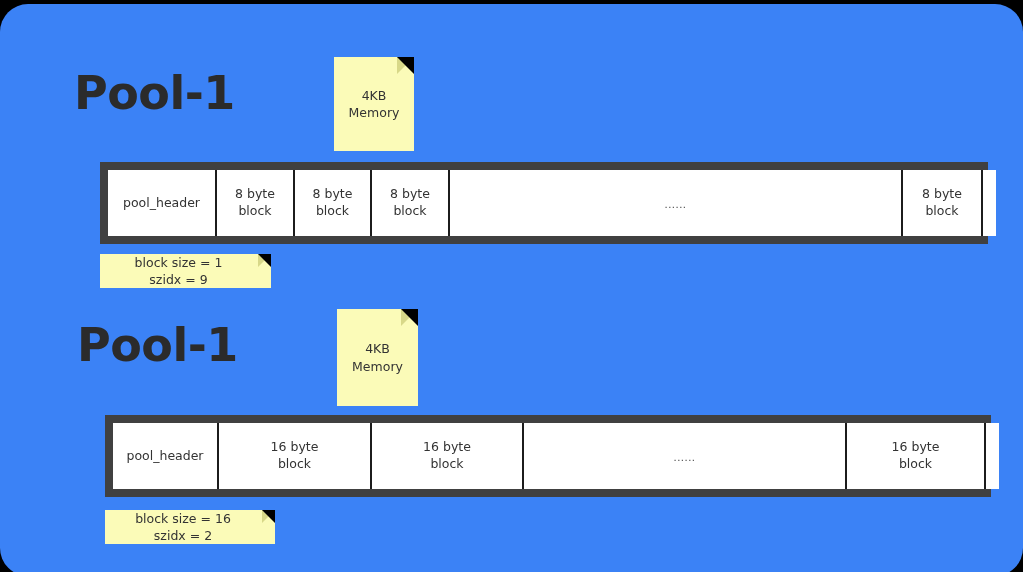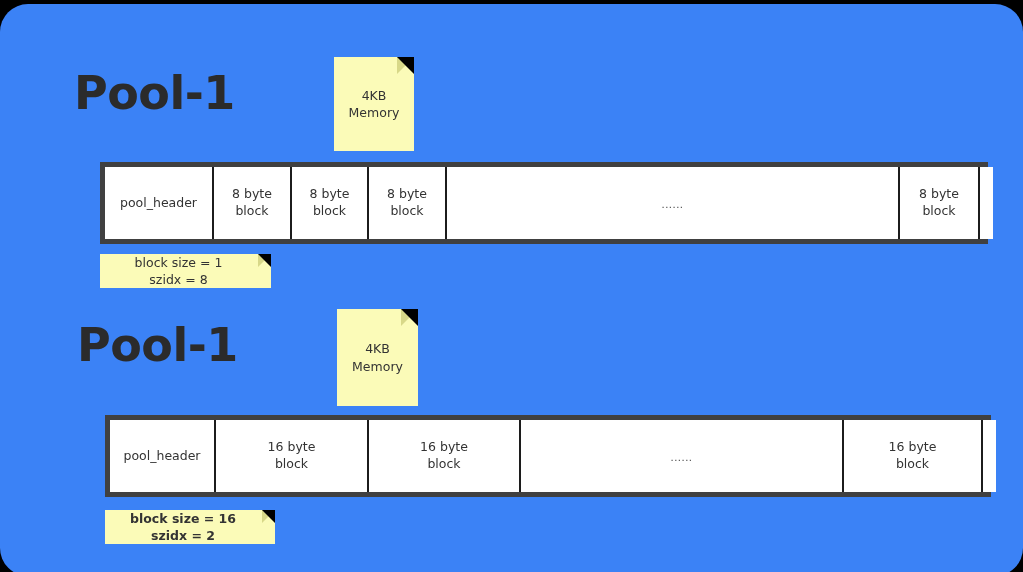--- a/index.html
+++ b/index.html
@@ -98,21 +98,21 @@
     border-top-color: #000000;
     border-left-color: transparent;
   }
   .note-line { display: block; }
 
   
   .strip {
     position: absolute;
     display: flex;
     background: #ffffff;
-    border: 5px solid #404040;
+    border: 8px solid #404040;
     box-sizing: border-box;
   }
   .cell {
     position: relative;
     box-sizing: border-box;
     border-right: 2px solid #1c1c1c;
     background: #ffffff;
     color: #333333;
     font-size: 12.5px;
     line-height: 1.35;
@@ -171,21 +171,21 @@
     </div>
     <div class="cell" style="width:13px;">
       <span class="cell-text"></span>
     </div>
   </div>
 
   <div class="note note-label" style="left:100px; top:250px; width:171px; height:34px;">
     <span class="fold-dark"></span>
     <span class="fold-cut"></span>
     <span class="note-line">block size = 1</span>
-    <span class="note-line">szidx = 8</span>
+    <span class="note-line">szidx = 9</span>
   </div>
 
   <div class="pool-title" style="left:77px; top:318px;">Pool-1</div>
 
   <div class="note note-mem" style="left:337px; top:305px; width:81px; height:97px;">
     <span class="fold-dark"></span>
     <span class="fold-cut"></span>
     <span class="note-line">4KB</span>
     <span class="note-line">Memory</span>
   </div>
@@ -207,20 +207,20 @@
     </div>
     <div class="cell" style="width:139px;">
       <span class="cell-text">16 byte
 block</span>
     </div>
     <div class="cell" style="width:13px;">
       <span class="cell-text"></span>
     </div>
   </div>
 
-  <div class="note note-label" style="left:105px; top:506px; width:170px; height:34px;font-weight:bold;">
+  <div class="note note-label" style="left:105px; top:506px; width:170px; height:34px;">
     <span class="fold-dark"></span>
     <span class="fold-cut"></span>
     <span class="note-line">block size = 16</span>
     <span class="note-line">szidx = 2</span>
   </div>
 
 </div>
 
 </body></html>

